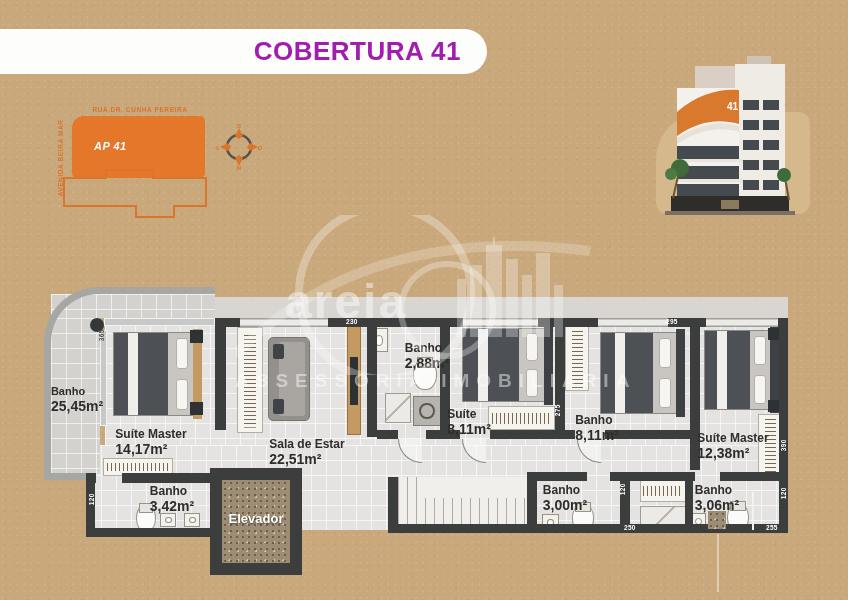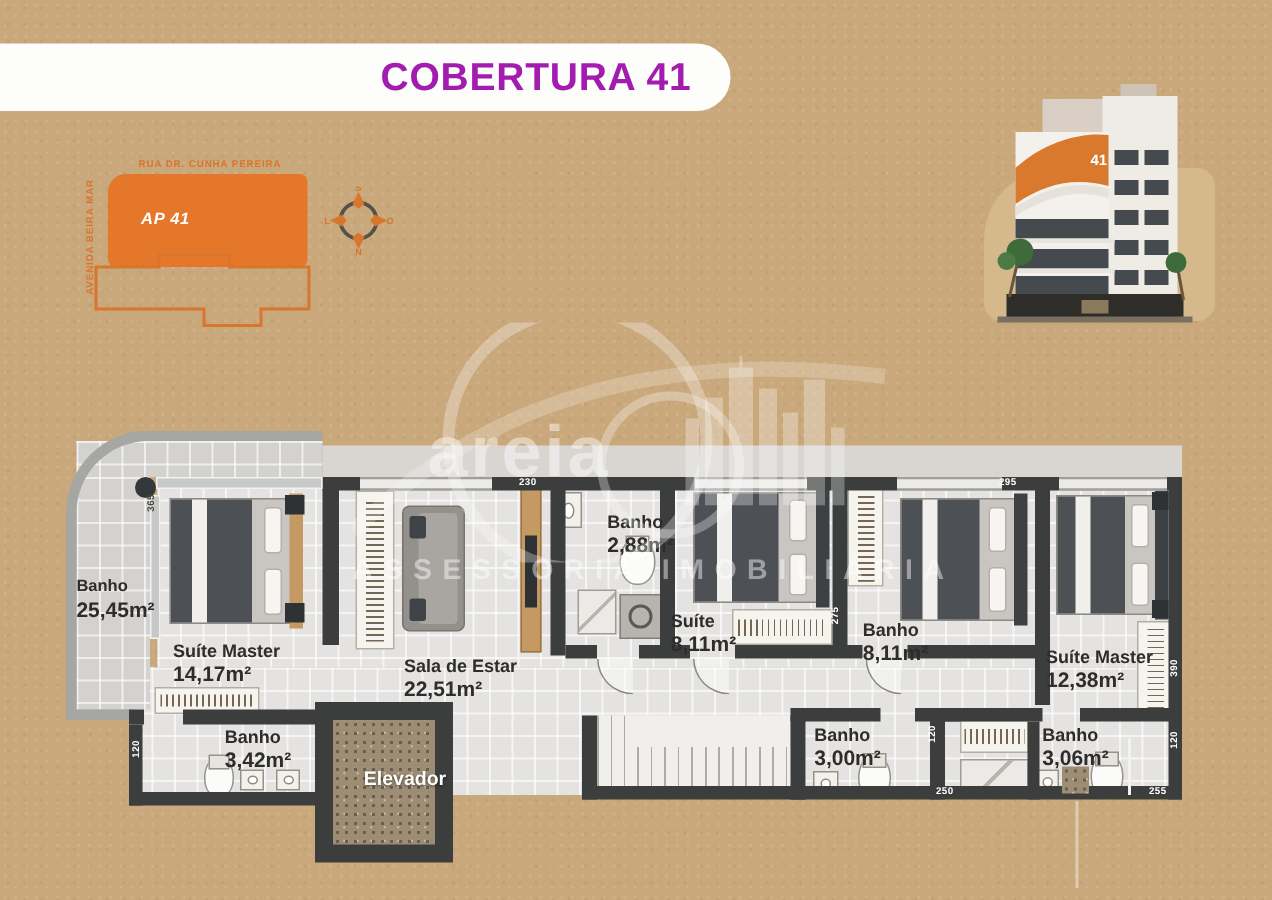--- a/index.html
+++ b/index.html
@@ -335,21 +335,21 @@
       <div class="rarea">3,42m²</div>
     </div>
     <div class="rlabel" style="left:527px;top:202px;">
       <div class="rname">Banho</div>
       <div class="rarea">3,00m²</div>
     </div>
     <div class="rlabel" style="left:679px;top:202px;">
       <div class="rname">Banho</div>
       <div class="rarea">3,06m²</div>
     </div>
-    <div class="rlabel white" style="left:232px;top:230px;">
+    <div class="rlabel white" style="left:218px;top:230px;">
       <div class="rname">Elevador</div>
     </div>
 
     <div class="dim" style="left:308px;top:37px;">230</div>
     <div class="dim" style="left:628px;top:37px;">295</div>
     <div class="dim v dark" style="left:58px;top:50px;">365</div>
     <div class="dim v" style="left:514px;top:125px;">275</div>
     <div class="dim v" style="left:579px;top:204px;">120</div>
     <div class="dim" style="left:586px;top:243px;">250</div>
     <div class="dim" style="left:728px;top:243px;">255</div>

